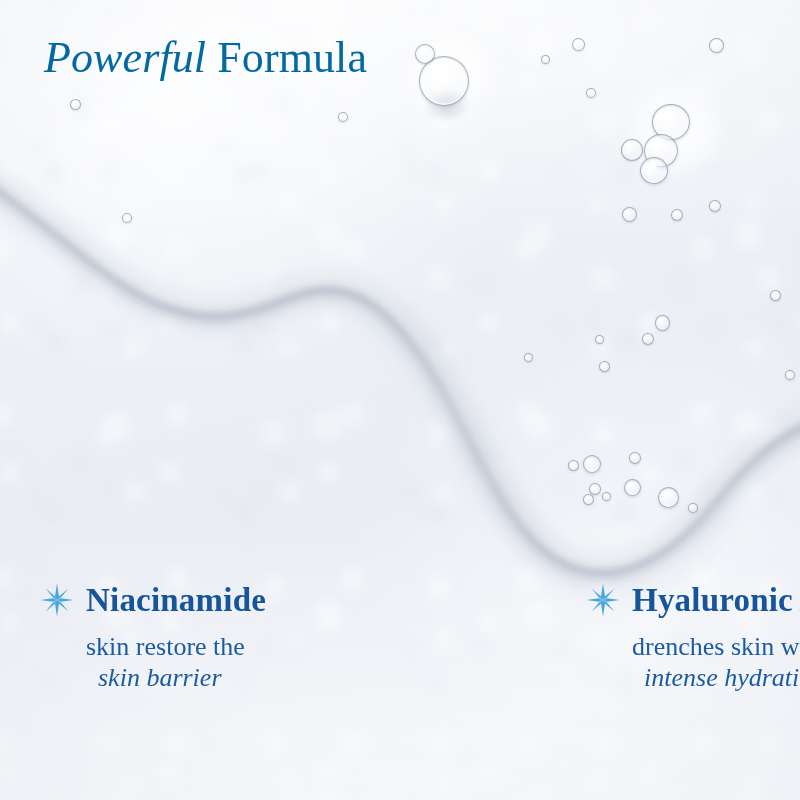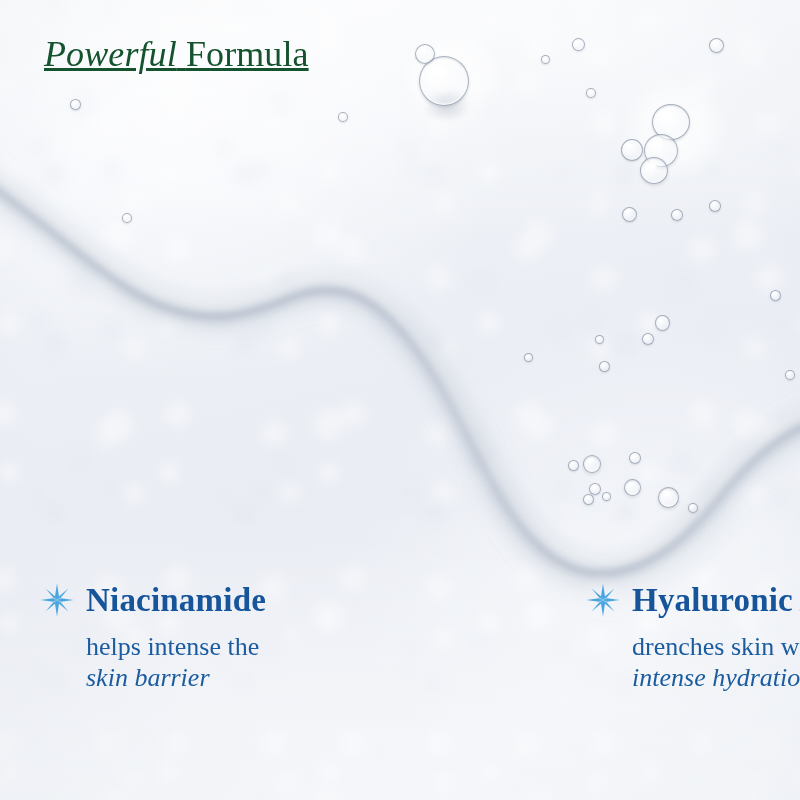--- a/index.html
+++ b/index.html
@@ -100,26 +100,25 @@
     position: absolute;
     border-radius: 50%;
     background: radial-gradient(circle, rgba(150,162,180,.40) 0%, rgba(150,162,180,0) 70%);
     filter: blur(3px);
   }
 
   
   .title {
     position: absolute;
     left: 44px; top: 36px;
-    font-size: 36px;
+    font-size: 44px;
     line-height: 1;
-    color: #14532d;
+    color: #0369a1;
     letter-spacing: .1px;
     white-space: nowrap;
-    text-decoration: underline;
   }
   .title .t-italic { font-style: italic; }
   .title .t-roman  { font-style: normal; }
 
   .benefits {
     position: absolute;
     left: 0; top: 578px;
     width: 720px;
     display: flex;
   }
@@ -142,21 +141,21 @@
     letter-spacing: .2px;
     white-space: nowrap;
   }
   .benefit-body {
     margin-top: 9px;
     padding-left: 46px;
     font-size: 26px;
     line-height: 31px;
     color: #1b5ca0;
   }
-  .benefit-body .line-2 { font-style: italic; display: block; }
+  .benefit-body .line-2 { font-style: italic; display: block; margin-left: 12px; }
   .benefit-body .line-1 { display: block; }
 </style>
 </head>
 <body>
 
 <div id="stage">
 
   <div class="bg-base"></div>
   <div class="bg-texture"></div>
   <div class="sheen-top"></div>
@@ -273,21 +272,21 @@
             <path d="M33.5 17 L21.1 18.8 L17 17 L21.1 15.2 Z"></path>
             <path d="M5.6 5.6 L14.6 13.1 L17 17 L13.1 14.6 Z"></path>
             <path d="M28.4 28.4 L19.4 20.9 L17 17 L20.9 19.4 Z"></path>
             <path d="M28.4 5.6 L20.9 14.6 L17 17 L19.4 13.1 Z"></path>
             <path d="M5.6 28.4 L13.1 19.4 L17 17 L14.6 20.9 Z"></path>
           </g>
         </svg>
         <span class="benefit-title">Niacinamide</span>
       </div>
       <div class="benefit-body">
-        <span class="line-1">helps intense the</span>
+        <span class="line-1">skin restore the</span>
         <span class="line-2">skin barrier</span>
       </div>
     </div>
 
     <div class="benefit col-right">
       <div class="benefit-head">
         <svg class="sparkle" viewBox="0 0 34 34" aria-hidden="true">
           <g fill="#49a6de">
             <path d="M17 0.5 L19.1 14.1 L17 17 L14.9 14.1 Z"></path>
             <path d="M17 33.5 L14.9 19.9 L17 17 L19.1 19.9 Z"></path>

